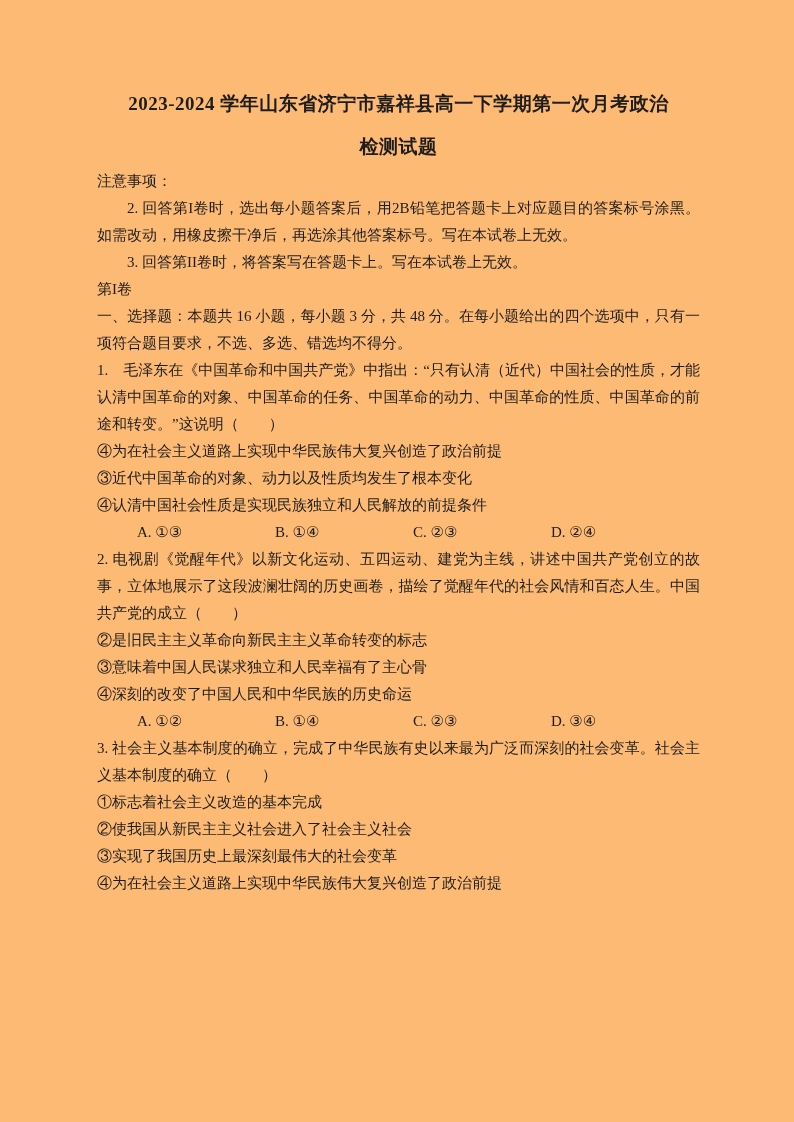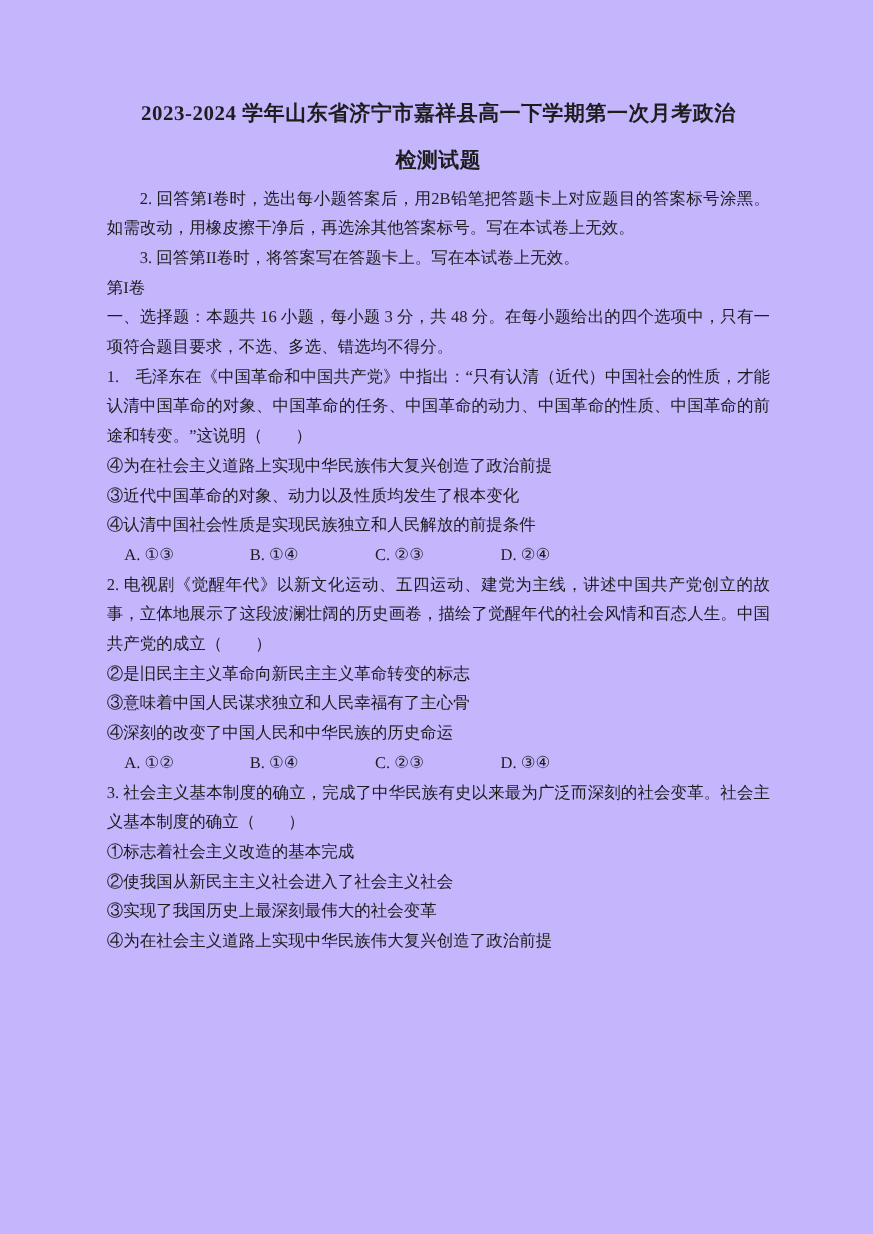--- a/index.html
+++ b/index.html
@@ -4,21 +4,21 @@
 <style>
   html, body {
     margin: 0;
     padding: 0;
     background: #ffffff;
   }
   .page {
     position: relative;
     width: 794px;
     height: 1122px;
-    background: #c4b5fd;
+    background: #fdba74;
     font-family: "Liberation Serif", "DejaVu Serif", serif;
     color: #1d1d1d;
     overflow: hidden;
     margin: 0 auto;
   }
   .content {
     position: absolute;
     left: 97px;
     top: 0;
     width: 603px;
@@ -47,38 +47,40 @@
     text-align: left;
   }
   .choices {
     display: flex;
     padding-left: 16px;
     white-space: nowrap;
   }
   .choices .choice {
     width: 114px;
     flex: 0 0 auto;
+    margin-left: 24px;
   }
   .choices .choice:last-child {
     width: auto;
   }
 </style>
 </head>
 <body>
 
 <div class="page">
   <div class="content">
 
     <h1 class="doc-title">
       <div>2023-2024 学年山东省济宁市嘉祥县高一下学期第一次月考政治</div>
       <div>检测试题</div>
     </h1>
 
     <div class="body-text">
 
+      <p>注意事项：</p>
       <p class="indent">2. 回答第I卷时，选出每小题答案后，用2B铅笔把答题卡上对应题目的答案标号涂黑。如需改动，用橡皮擦干净后，再选涂其他答案标号。写在本试卷上无效。</p>
       <p class="indent">3. 回答第II卷时，将答案写在答题卡上。写在本试卷上无效。</p>
 
       <p class="center">第I卷</p>
       <p>一、选择题：本题共 16 小题，每小题 3 分，共 48 分。在每小题给出的四个选项中，只有一项符合题目要求，不选、多选、错选均不得分。</p>
 
       <div>
         <p>1.　毛泽东在《中国革命和中国共产党》中指出：“只有认清（近代）中国社会的性质，才能认清中国革命的对象、中国革命的任务、中国革命的动力、中国革命的性质、中国革命的前途和转变。”这说明（　　）</p>
         <p>④为在社会主义道路上实现中华民族伟大复兴创造了政治前提</p>
         <p>③近代中国革命的对象、动力以及性质均发生了根本变化</p>

